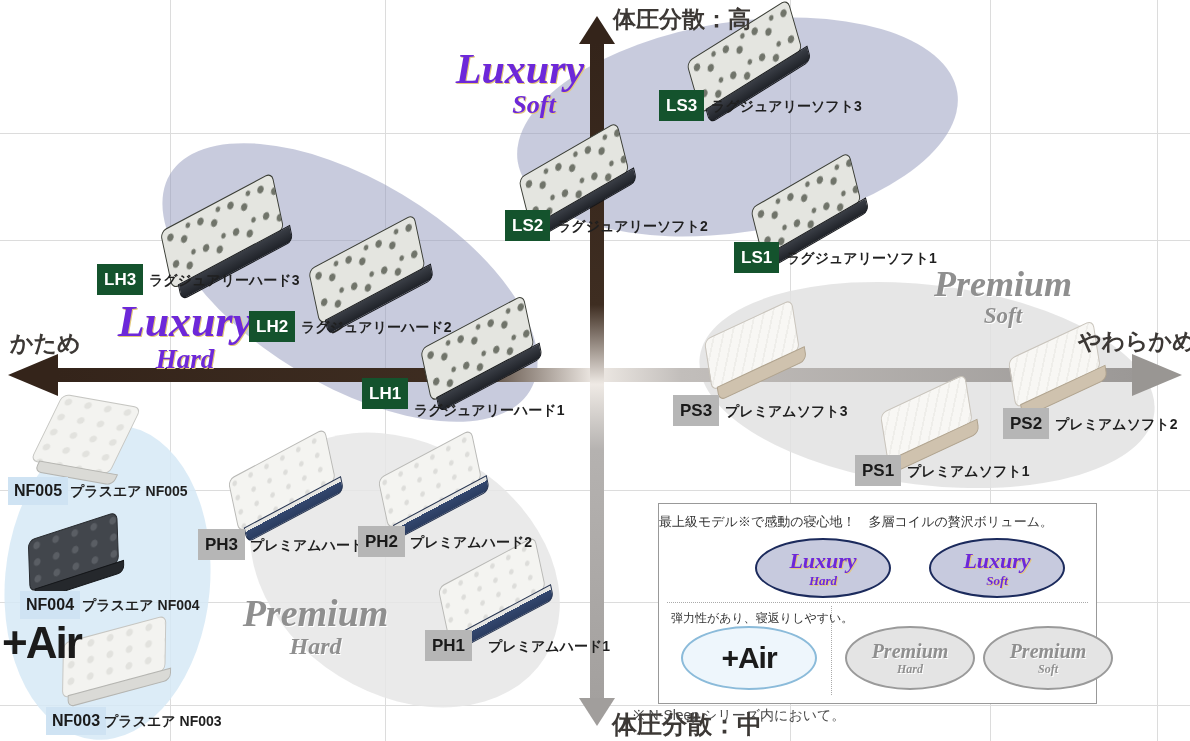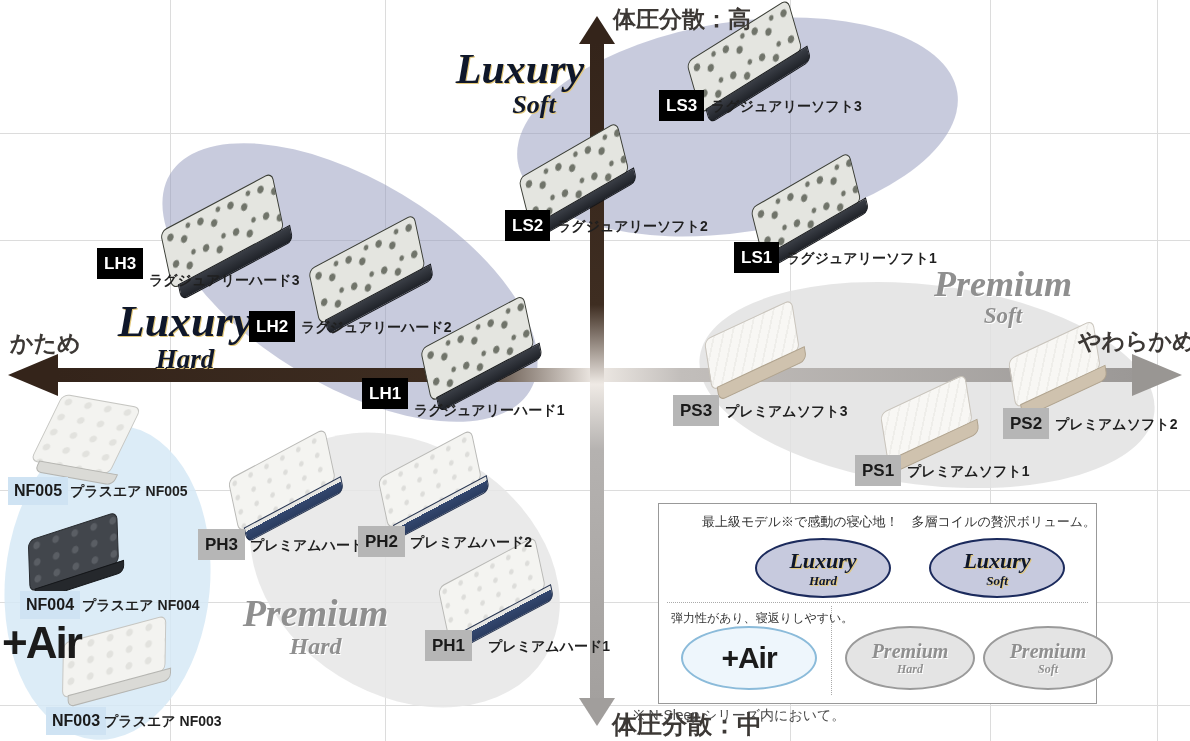--- a/index.html
+++ b/index.html
@@ -52,44 +52,44 @@
   .premium-soft .m-side{background:#cfc2ae;border:1px solid #b0a38e;}
   .nf-white .m-top{background:radial-gradient(circle at 40% 40%, #e2e2de 3px, transparent 4px),#f3f3f0;
      background-size:20px 16px;border:1px solid #c6c6c2;}
   .nf-white .m-side{background:#dadad6;border:1px solid #b5b5b1;}
   .nf-dark .m-top{background:radial-gradient(circle at 40% 40%, #5a5e64 3px, transparent 4px),#42464c;
      background-size:20px 16px;border:1px solid #26292d;}
   .nf-dark .m-side{background:#25282c;border:1px solid #141619;}
 
   
   .code{position:absolute;z-index:5;font-weight:bold;font-size:17px;line-height:1;padding:7px 7px;white-space:nowrap;}
-  .code.navy{background:#000000;color:#ffffff;}
+  .code.navy{background:#14532d;color:#ffffff;}
   .code.gray{background:#b6b6b6;color:#1a1a1a;}
   .code.blue{background:#cfe3f3;color:#1a1a1a;font-size:16px;padding:6px 6px;}
   .pname{position:absolute;z-index:5;font-size:14px;font-weight:bold;color:#1f1f1f;white-space:nowrap;}
 
   
   .glabel{position:absolute;z-index:5;text-align:center;font-family:"Liberation Serif",serif;
           font-style:italic;font-weight:bold;line-height:1;}
   .g-main{display:block;}
   .g-sub{display:block;margin-top:2px;}
-  .gold{color:#0f172a;text-shadow:1px 1px 0 #e3c87a;}
+  .gold{color:#6d28d9;text-shadow:1px 1px 0 #e3c87a;}
   .silver{color:#8f8f8f;text-shadow:1px 1px 0 #ffffff;}
   .gl-ls .g-main{font-size:42px;} .gl-ls .g-sub{font-size:26px;padding-left:28px;}
   .gl-lh .g-main{font-size:44px;} .gl-lh .g-sub{font-size:27px;}
   .gl-ps .g-main{font-size:36px;} .gl-ps .g-sub{font-size:23px;}
   .gl-ph .g-main{font-size:38px;} .gl-ph .g-sub{font-size:24px;}
 
   .air-logo{position:absolute;z-index:5;font-size:44px;font-weight:bold;letter-spacing:-2px;color:#1b1b1b;}
 
   
   .legend{position:absolute;left:658px;top:503px;width:437px;height:199px;background:#ffffff;
           border:1px solid #999;z-index:6;}
   .lg-caption{position:absolute;color:#333;white-space:nowrap;}
-  .lg-cap-top{left:0;right:0;top:9px;text-align:right;font-size:13px;}
+  .lg-cap-top{left:0;right:0;top:9px;text-align:left;font-size:13px;}
   .lg-hsep{position:absolute;left:8px;right:8px;top:98px;border-top:1px dotted #aaa;}
   .lg-vsep{position:absolute;left:172px;top:102px;bottom:8px;border-left:1px dotted #aaa;}
   .lg-cap-air{left:12px;top:106px;font-size:12px;}
   .lg-cap-prem{left:186px;width:245px;top:106px;text-align:center;font-size:12px;}
   .oval{position:absolute;border-radius:50%;display:flex;flex-direction:column;align-items:center;justify-content:center;
         font-family:"Liberation Serif",serif;font-style:italic;font-weight:bold;line-height:1;}
   .oval.lux{width:132px;height:56px;background:#c7cade;border:2px solid #1b2a5c;}
   .oval.lux .ol-main{font-size:22px;} .oval.lux .ol-sub{font-size:13px;margin-top:2px;}
   .oval.air-oval{width:132px;height:60px;background:#eef6fc;border:2px solid #8bbbda;
         font-family:"Liberation Sans",sans-serif;font-style:normal;}
@@ -209,21 +209,21 @@
       <div class="m-top"></div>
       <div class="m-side"></div>
     </div>
 
   <div class="code navy" style="left:659px;top:90px">LS3</div>
   <div class="pname" style="left:711px;top:98px">ラグジュアリーソフト3</div>
   <div class="code navy" style="left:505px;top:210px">LS2</div>
   <div class="pname" style="left:557px;top:218px">ラグジュアリーソフト2</div>
   <div class="code navy" style="left:734px;top:242px">LS1</div>
   <div class="pname" style="left:786px;top:250px">ラグジュアリーソフト1</div>
-  <div class="code navy" style="left:97px;top:248px">LH3</div>
+  <div class="code navy" style="left:97px;top:264px">LH3</div>
   <div class="pname" style="left:149px;top:272px">ラグジュアリーハード3</div>
   <div class="code navy" style="left:249px;top:311px">LH2</div>
   <div class="pname" style="left:301px;top:319px">ラグジュアリーハード2</div>
   <div class="code navy" style="left:362px;top:378px">LH1</div>
   <div class="pname" style="left:414px;top:402px">ラグジュアリーハード1</div>
   <div class="code gray" style="left:673px;top:395px">PS3</div>
   <div class="pname" style="left:725px;top:403px">プレミアムソフト3</div>
   <div class="code gray" style="left:1003px;top:408px">PS2</div>
   <div class="pname" style="left:1055px;top:416px">プレミアムソフト2</div>
   <div class="code gray" style="left:855px;top:455px">PS1</div>

